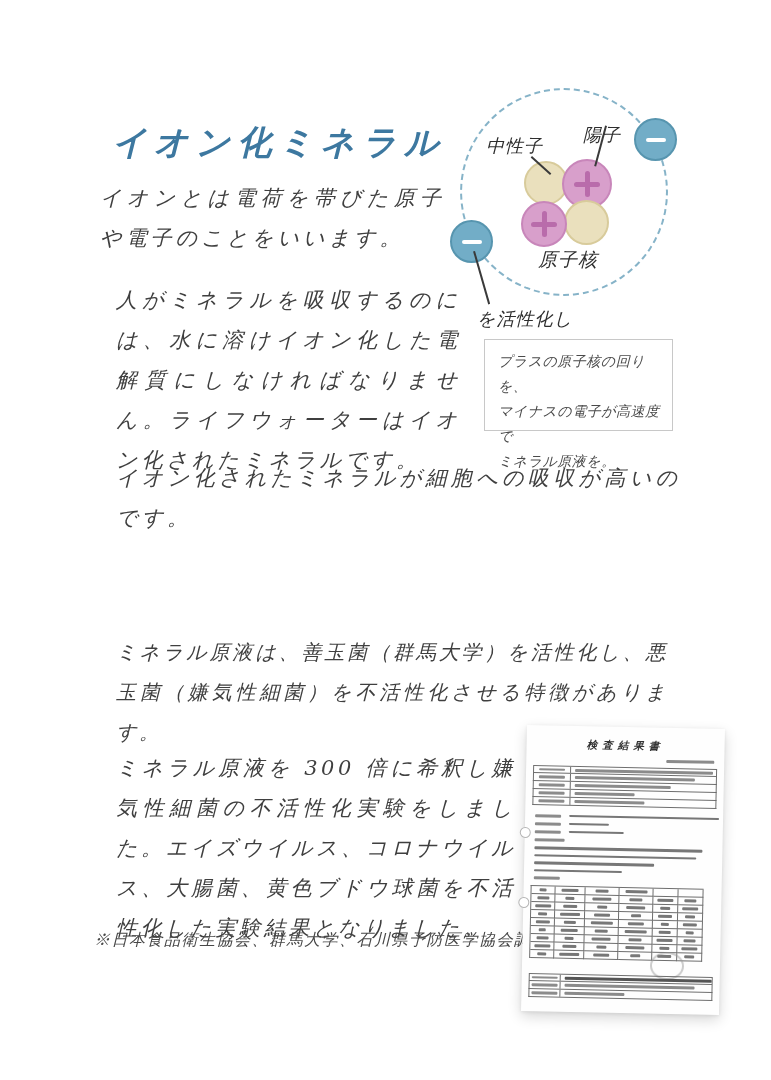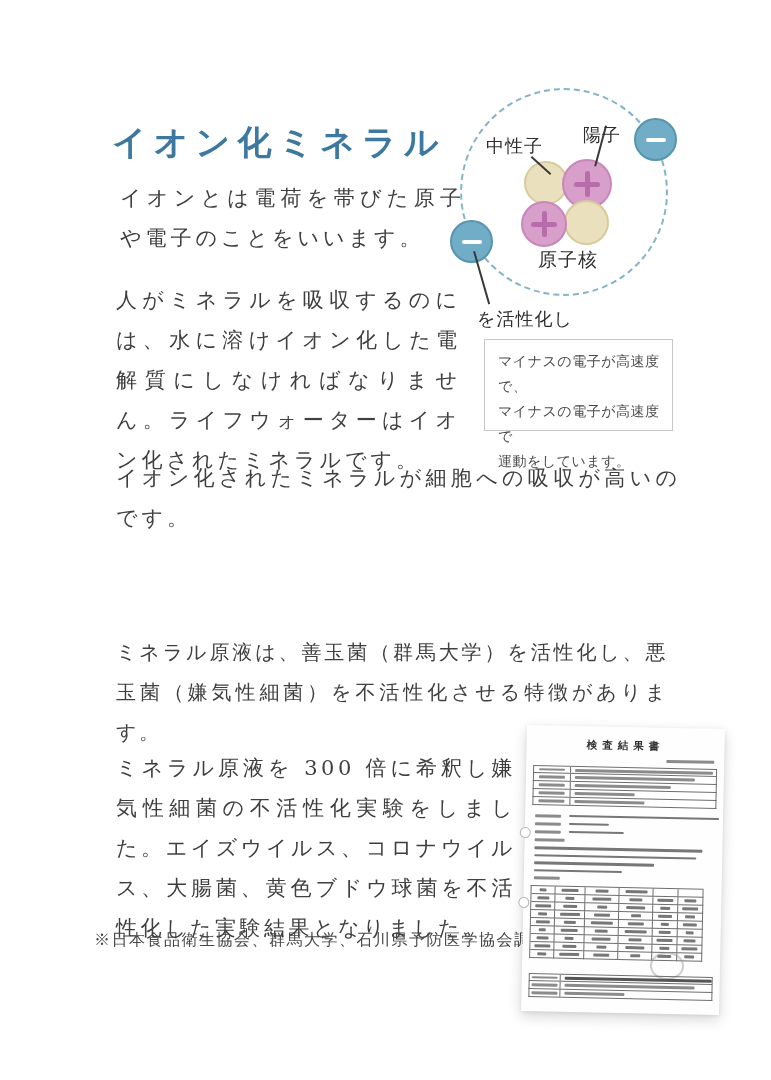--- a/index.html
+++ b/index.html
@@ -1,27 +1,27 @@
 <!DOCTYPE html>
 <html><head>
 <meta charset="utf-8">
 <style>
   html,body{margin:0;padding:0;background:#ffffff;}
   .canvas{position:relative;width:771px;height:1080px;background:#ffffff;overflow:hidden;
-          font-family:"DejaVu Serif","Liberation Serif",serif;}
+          font-family:"DejaVu Serif","Liberation Serif",serif;font-style:italic;}
   
   .h1{position:absolute;left:112px;top:120px;font-size:34px;font-weight:700;
       letter-spacing:7px;color:#3d78a0;}
   .h2{position:absolute;left:106px;top:556px;font-size:37px;font-weight:700;
       letter-spacing:4px;color:#3a7499;white-space:nowrap;}
   .h2 .paren{font-size:29px;}
   
   .para{position:absolute;color:#3f3f3f;text-align:justify;text-align-last:left;
         line-height:40px;}
-  .p1{left:120px;top:178px;width:345px;font-size:21px;letter-spacing:4px;}
+  .p1{left:100px;top:178px;width:345px;font-size:21px;letter-spacing:4px;}
   .p2{left:116px;top:280px;width:345px;font-size:21px;letter-spacing:4px;}
   .p3{left:116px;top:458px;width:565px;font-size:21px;letter-spacing:4px;}
   .p4{left:116px;top:632px;width:552px;font-size:20px;letter-spacing:2.5px;}
   .p5{left:116px;top:748px;width:400px;font-size:21px;letter-spacing:3.5px;}
   .footnote{position:absolute;left:94px;top:930px;font-size:16px;letter-spacing:1.5px;
             color:#474747;}
   
   .orbit{position:absolute;left:460px;top:88px;width:208px;height:208px;
          border:2px dashed #86b3c8;border-radius:50%;box-sizing:border-box;}
   .ncircle{position:absolute;border-radius:50%;box-sizing:border-box;}
@@ -117,23 +117,23 @@
     <div class="minus"></div>
   </div>
   <div class="pline ln-neutron"></div>
   <div class="pline ln-proton"></div>
   <div class="pline ln-electron"></div>
   <div class="alabel lb-neutron">中性子</div>
   <div class="alabel lb-proton">陽子</div>
   <div class="alabel lb-nucleus">原子核</div>
   <div class="alabel lb-electron">を活性化し</div>
   <div class="notebox">
-    <div>マイナスの電子が高速度で、</div>
+    <div>プラスの原子核の回りを、</div>
     <div>マイナスの電子が高速度で</div>
-    <div>運動をしています。</div>
+    <div>ミネラル原液を。</div>
   </div>
 
   <div class="para p4">ミネラル原液は、善玉菌（群馬大学）を活性化し、悪玉菌（嫌気性細菌）を不活性化させる特徴があります。</div>
   <div class="para p5">ミネラル原液を 300 倍に希釈し嫌気性細菌の不活性化実験をしました。エイズウイルス、コロナウイルス、大腸菌、黄色ブドウ球菌を不活性化した実験結果となりました。</div>
   <div class="footnote">※日本食品衛生協会、群馬大学、石川県予防医学協会調べ</div>
 
   <div class="report">
     <div class="rpt-title">検査結果書</div>
     <div class="rbar rpt-ref"></div>
     <div class="rpt-form">

